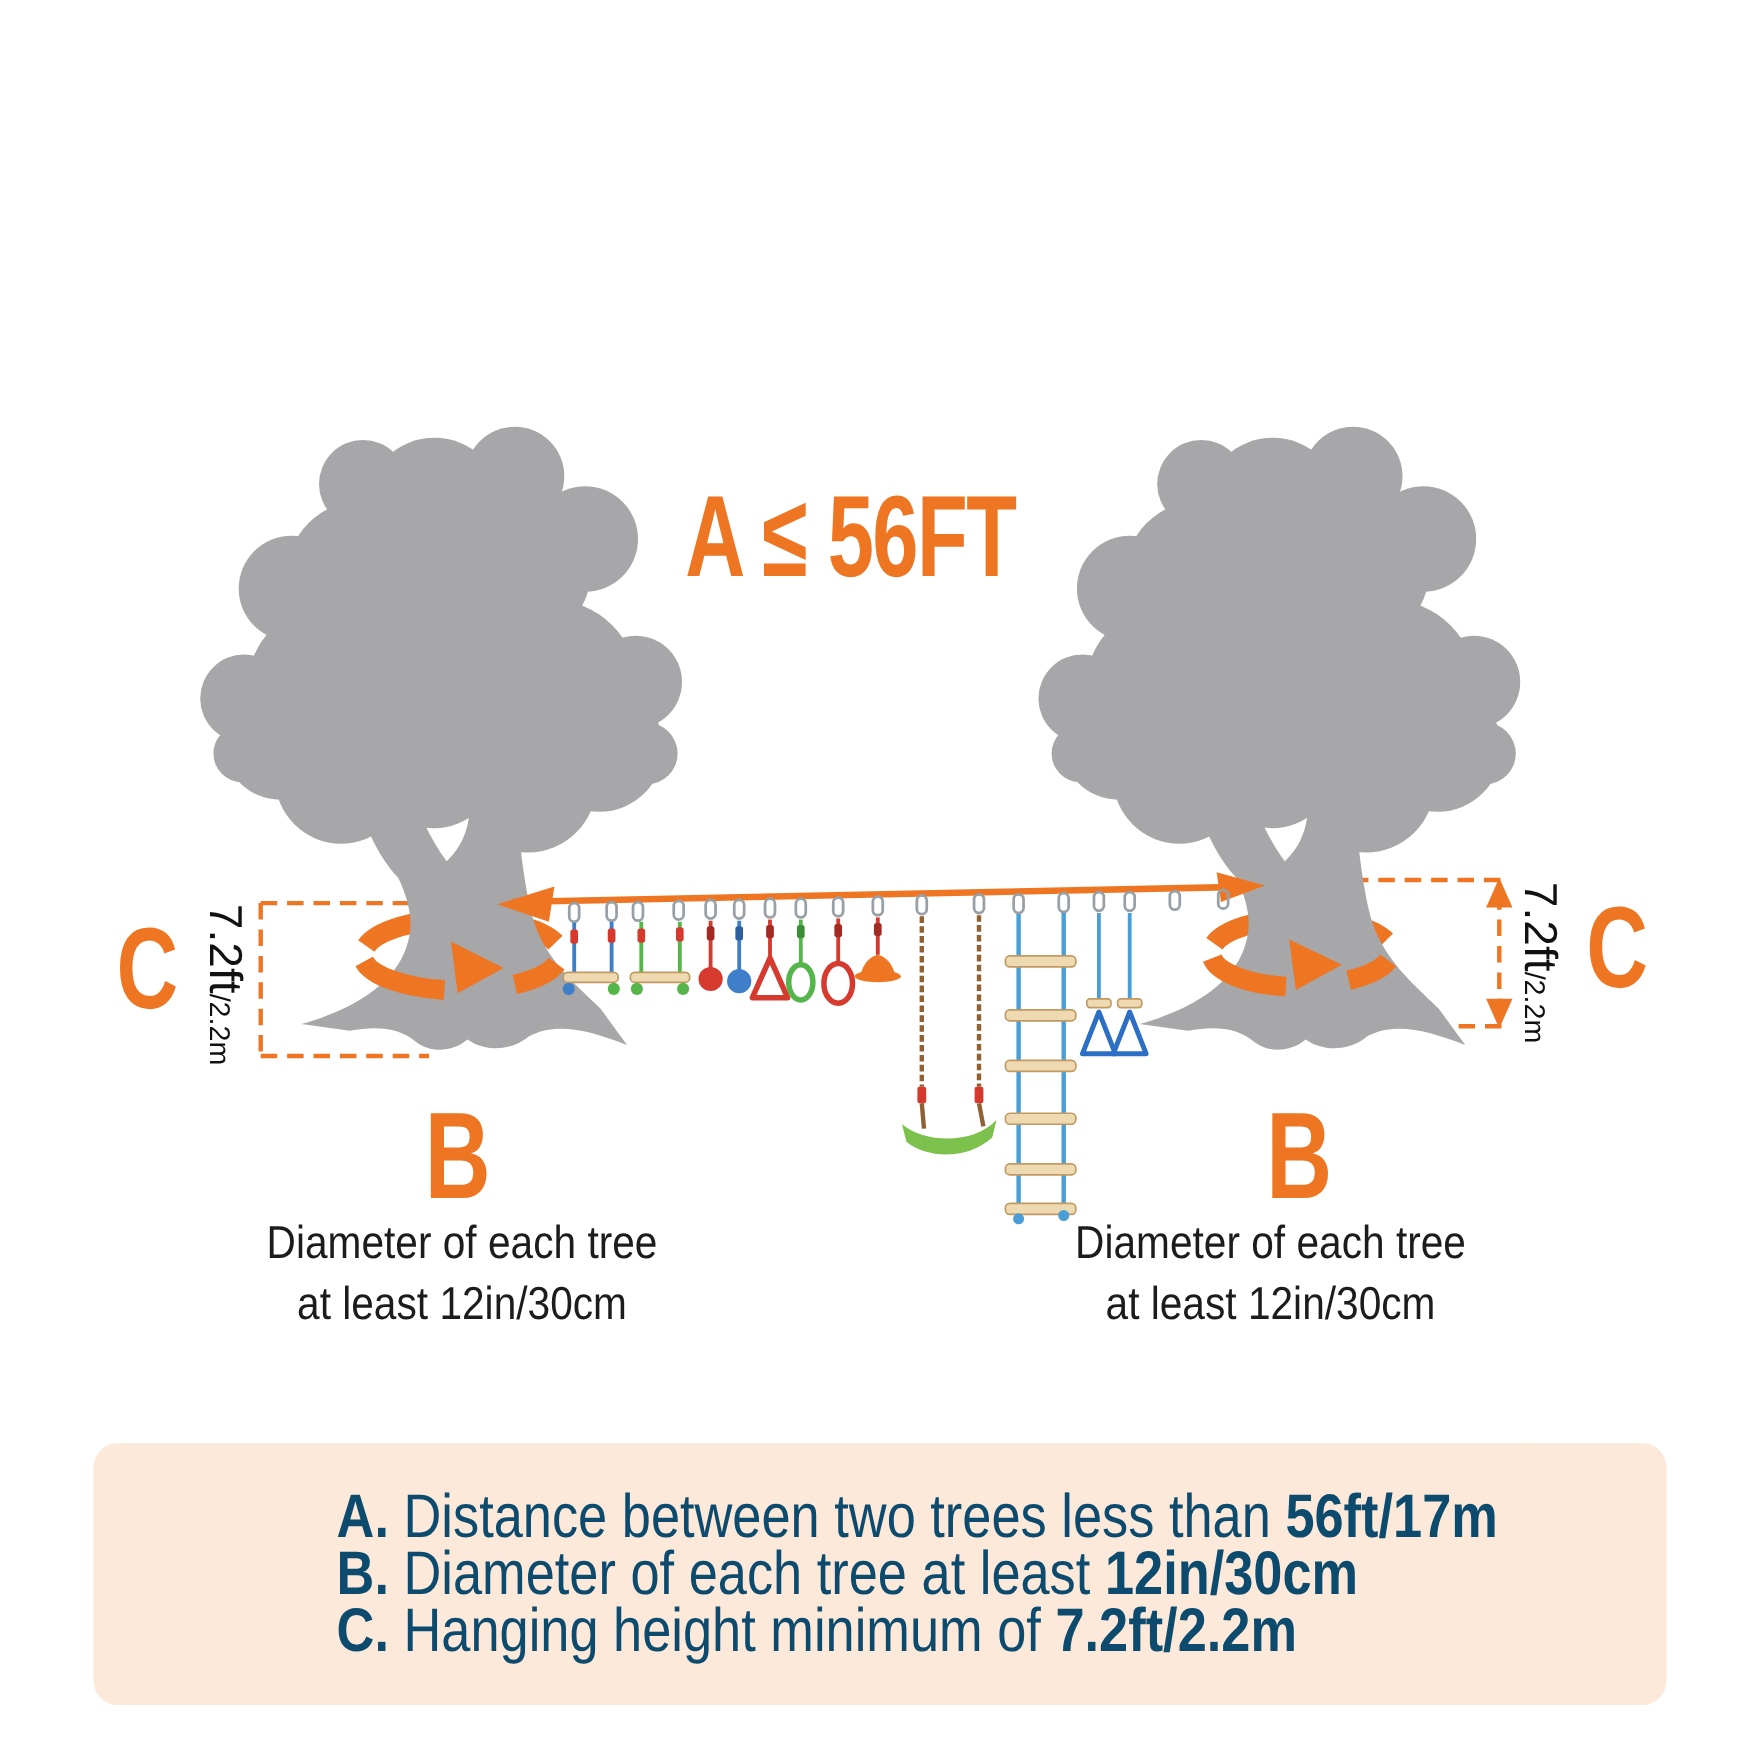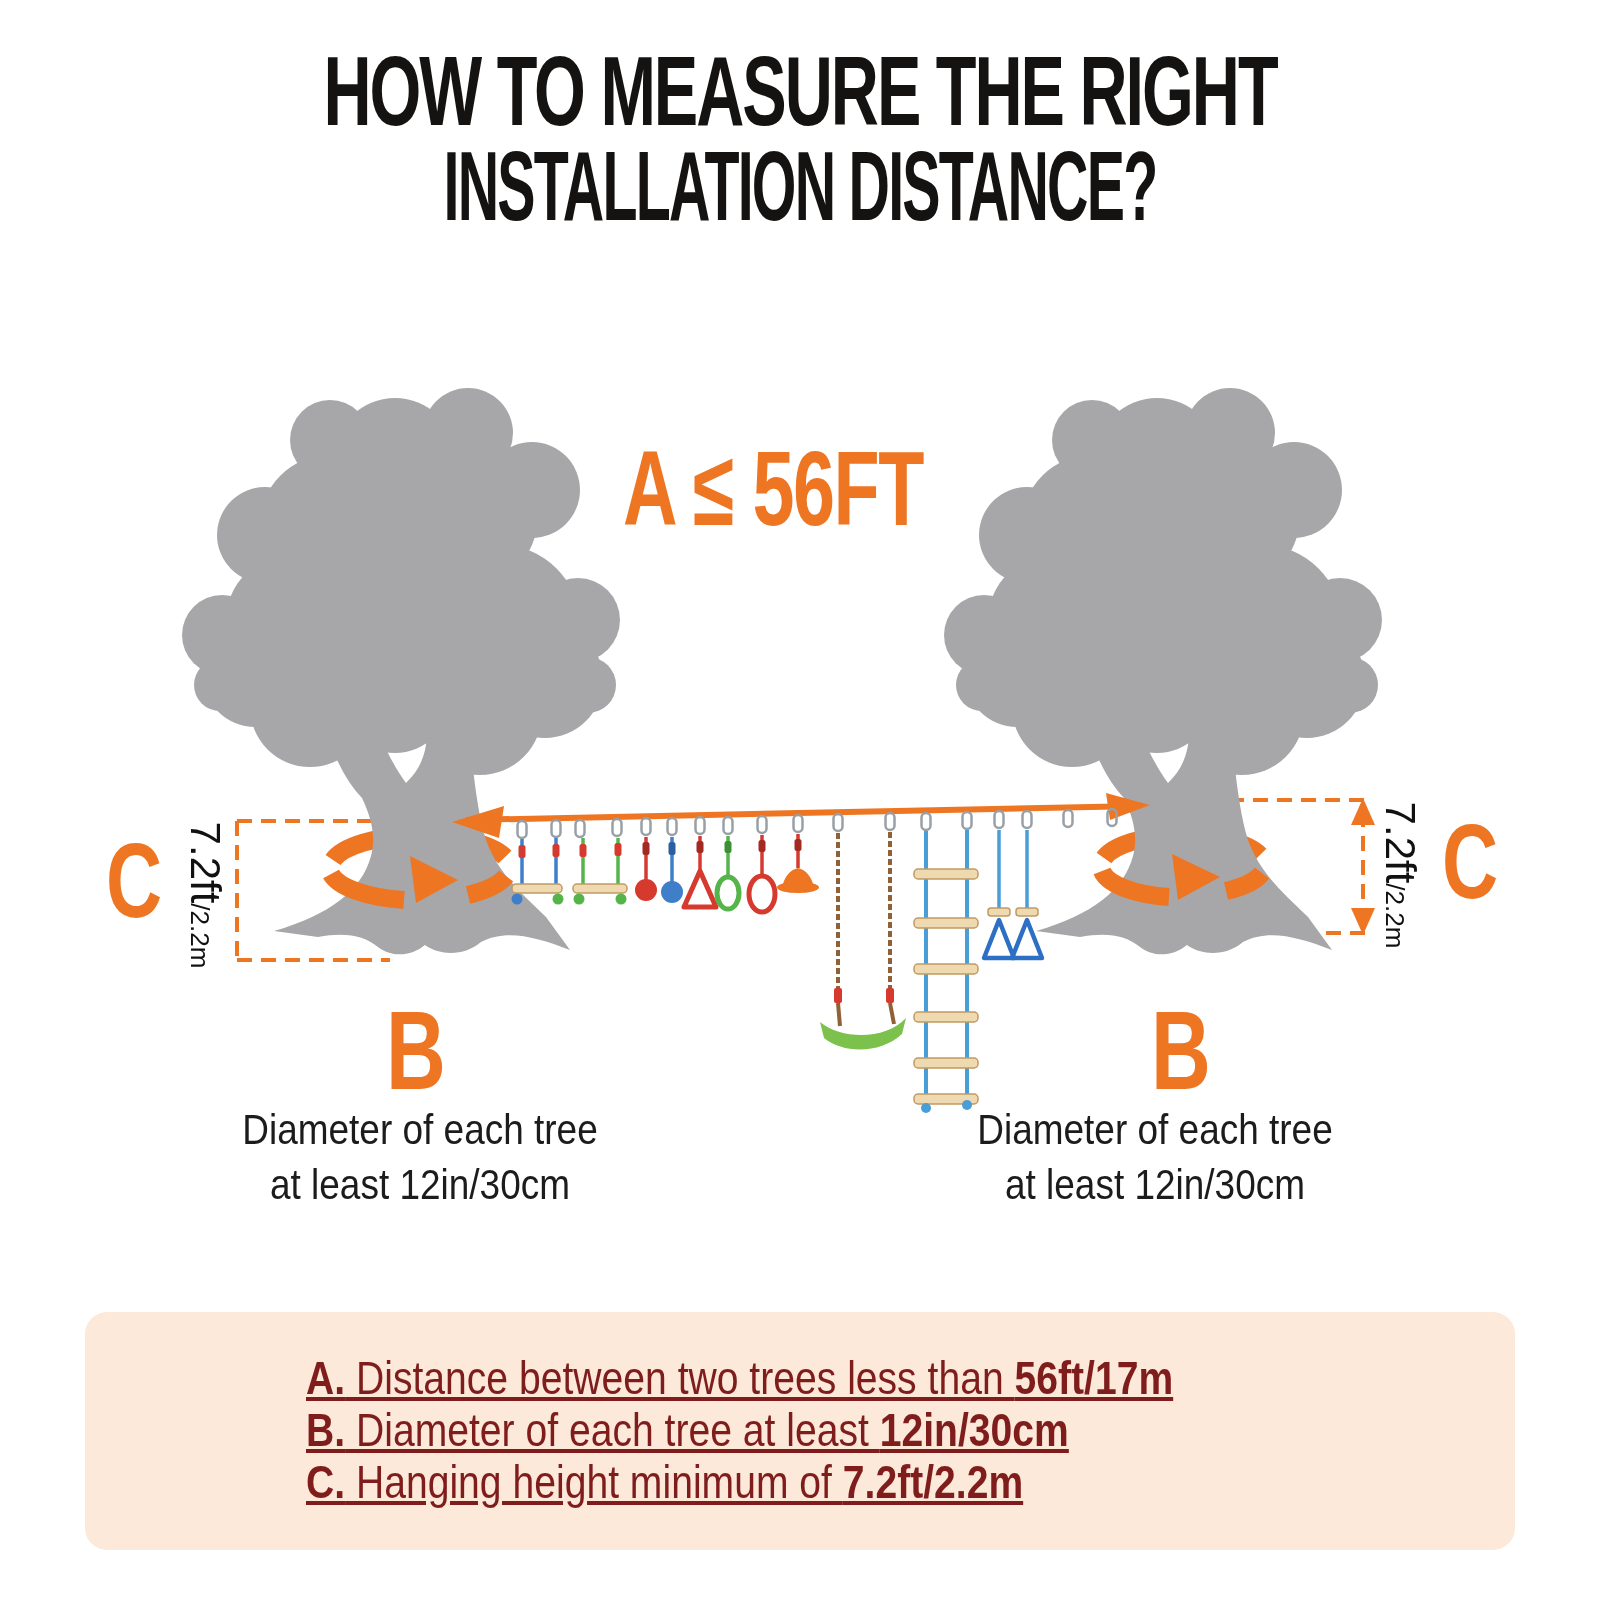--- a/index.html
+++ b/index.html
@@ -12,21 +12,21 @@
   .title .l2{transform:scaleX(0.585);}
   .alabel{top:436px;left:273px;width:1000px;text-align:center;color:var(--accent);
           font-weight:bold;font-size:105px;line-height:105px;transform:scaleX(0.72);letter-spacing:-2px;}
   .big-c{width:100px;text-align:center;color:var(--accent);font-weight:bold;font-size:105px;line-height:105px;transform:scaleX(0.74);}
   .big-b{width:200px;text-align:center;color:var(--accent);font-weight:bold;font-size:112px;line-height:112px;transform:scaleX(0.74);}
   .vlabel{width:300px;height:44px;line-height:44px;text-align:center;color:#111;
           font-size:42px;transform:rotate(90deg);}
   .vlabel .small{font-size:26px;}
   .caption{width:500px;text-align:center;color:#1c1c1c;font-size:42px;line-height:55px;transform:scaleX(0.88);}
   .panel{left:85px;top:1312px;width:1430px;height:238px;background:var(--panel);border-radius:22px;}
-  .legend{left:306px;top:1352px;color:#7f1d1d;font-size:46px;line-height:52px;text-decoration:underline;}
+  .legend{left:306px;top:1352px;color:#0c4a6e;font-size:56px;line-height:52px;}
   .legend .line{display:block;transform:scaleX(0.85);transform-origin:left center;white-space:pre;}
   svg{position:absolute;top:0;left:0;}
   .tree-fill{fill:var(--tree);}
   .oline{stroke:var(--accent);fill:none;}
   .ofill{fill:var(--accent);}
   .dash{stroke:var(--accent);stroke-width:4;fill:none;stroke-dasharray:15 9;}
   .carab{fill:none;stroke:#98a0a6;stroke-width:2.5;}
   .wood{fill:#eed9b0;stroke:#c19a62;stroke-width:1.5;}
 </style>
 </head>
@@ -203,24 +203,20 @@
         <line x1="999" y1="830" x2="999" y2="910" stroke="#4a9ed8" stroke-width="3.5"></line>
         <line x1="1027" y1="830" x2="1027" y2="910" stroke="#4a9ed8" stroke-width="3.5"></line>
         <rect x="988" y="908" width="22" height="8" rx="3" class="wood"></rect>
         <rect x="1016" y="908" width="22" height="8" rx="3" class="wood"></rect>
         <path d="M999,920 L984,958 L1014,958 Z" fill="none" stroke="#2d6fc4" stroke-width="4.5" stroke-linejoin="round"></path>
         <path d="M1027,920 L1012,958 L1042,958 Z" fill="none" stroke="#2d6fc4" stroke-width="4.5" stroke-linejoin="round"></path>
       </g>
     </g>
   </svg>
 
-  <div class="abs title">
-    <span class="l l1">HOW TO MEASURE THE RIGHT</span>
-    <span class="l l2">INSTALLATION DISTANCE?</span>
-  </div>
 
   <div class="abs alabel">A ≤ 56FT</div>
 
   <div class="abs big-c" style="left:84px;top:828px;">C</div>
   <div class="abs big-c" style="left:1420px;top:809px;">C</div>
 
   <div class="abs vlabel" style="left:55px;top:873px;">
     <span>7.2ft</span><span class="small">/2.2m</span>
   </div>
   <div class="abs vlabel" style="left:1250px;top:853px;">

